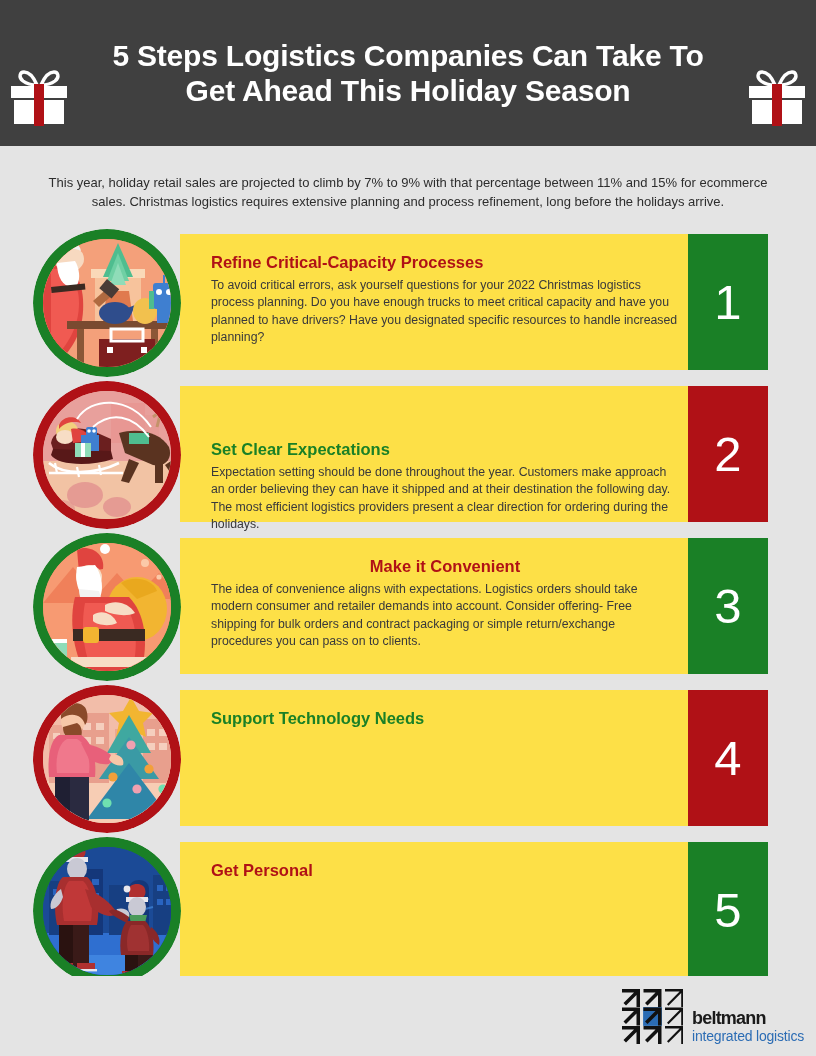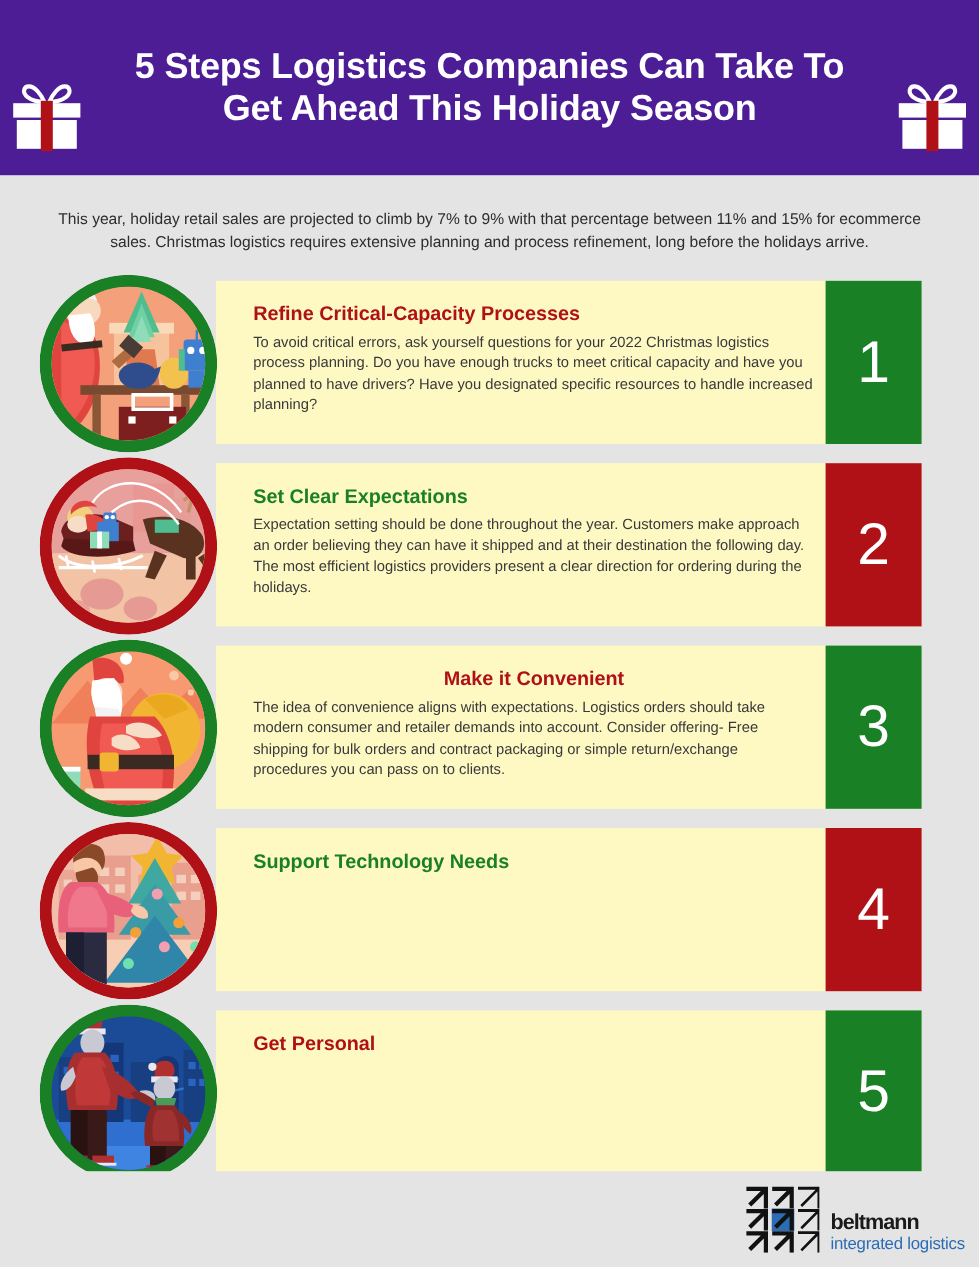--- a/index.html
+++ b/index.html
@@ -13,21 +13,21 @@
     font-family: "Liberation Sans", sans-serif;
     overflow: hidden;
     position: relative;
   }
 
   
   .header {
     position: relative;
     width: 816px;
     height: 146px;
-    background: #4c1d95;
+    background: #404040;
     display: flex;
     align-items: center;
     justify-content: center;
     box-sizing: border-box;
     padding: 0 96px;
   }
   .header-title {
     color: #ffffff;
     font-size: 30px;
     font-weight: bold;
@@ -65,21 +65,21 @@
     position: relative;
     height: 136px;
     margin-bottom: 16px;
   }
   .step-card {
     position: absolute;
     left: 180px;
     top: 0;
     width: 588px;
     height: 136px;
-    background: #fef9c3;
+    background: #fde047;
   }
   .step-text {
     position: absolute;
     left: 31px;
     top: 19px;
     width: 468px;
   }
   .step-heading {
     font-size: 16.5px;
     font-weight: bold;
@@ -238,21 +238,21 @@
           <rect x="74" y="118" width="6" height="6" fill="#ffffff"></rect>
           <rect x="108" y="118" width="6" height="6" fill="#ffffff"></rect>
         </g>
       </svg>
     </div>
   </div>
 
   <div class="step">
     <div class="step-card">
       <div class="step-text">
-        <h2 class="step-heading" style="color: rgb(26, 128, 38);">Set Clear Expectations</h2>
+        <h2 class="step-heading" style="color: rgb(26, 128, 38); margin-top: 35px;">Set Clear Expectations</h2>
         <p class="step-body">Expectation setting should be done throughout the year. Customers make approach an order believing they can have it shipped and at their destination the following day. The most efficient logistics providers present a clear direction for ordering during the holidays.</p>
       </div>
       <div class="step-number" style="background: rgb(176, 17, 22);">2</div>
     </div>
     <div class="step-circle">
       <svg viewBox="0 0 148 148">
         <circle cx="74" cy="74" r="74" fill="#b01116"></circle>
         <circle cx="74" cy="74" r="64" fill="#edb0ab"></circle>
         <clipPath id="c2">
             <circle cx="74" cy="74" r="64"></circle>

